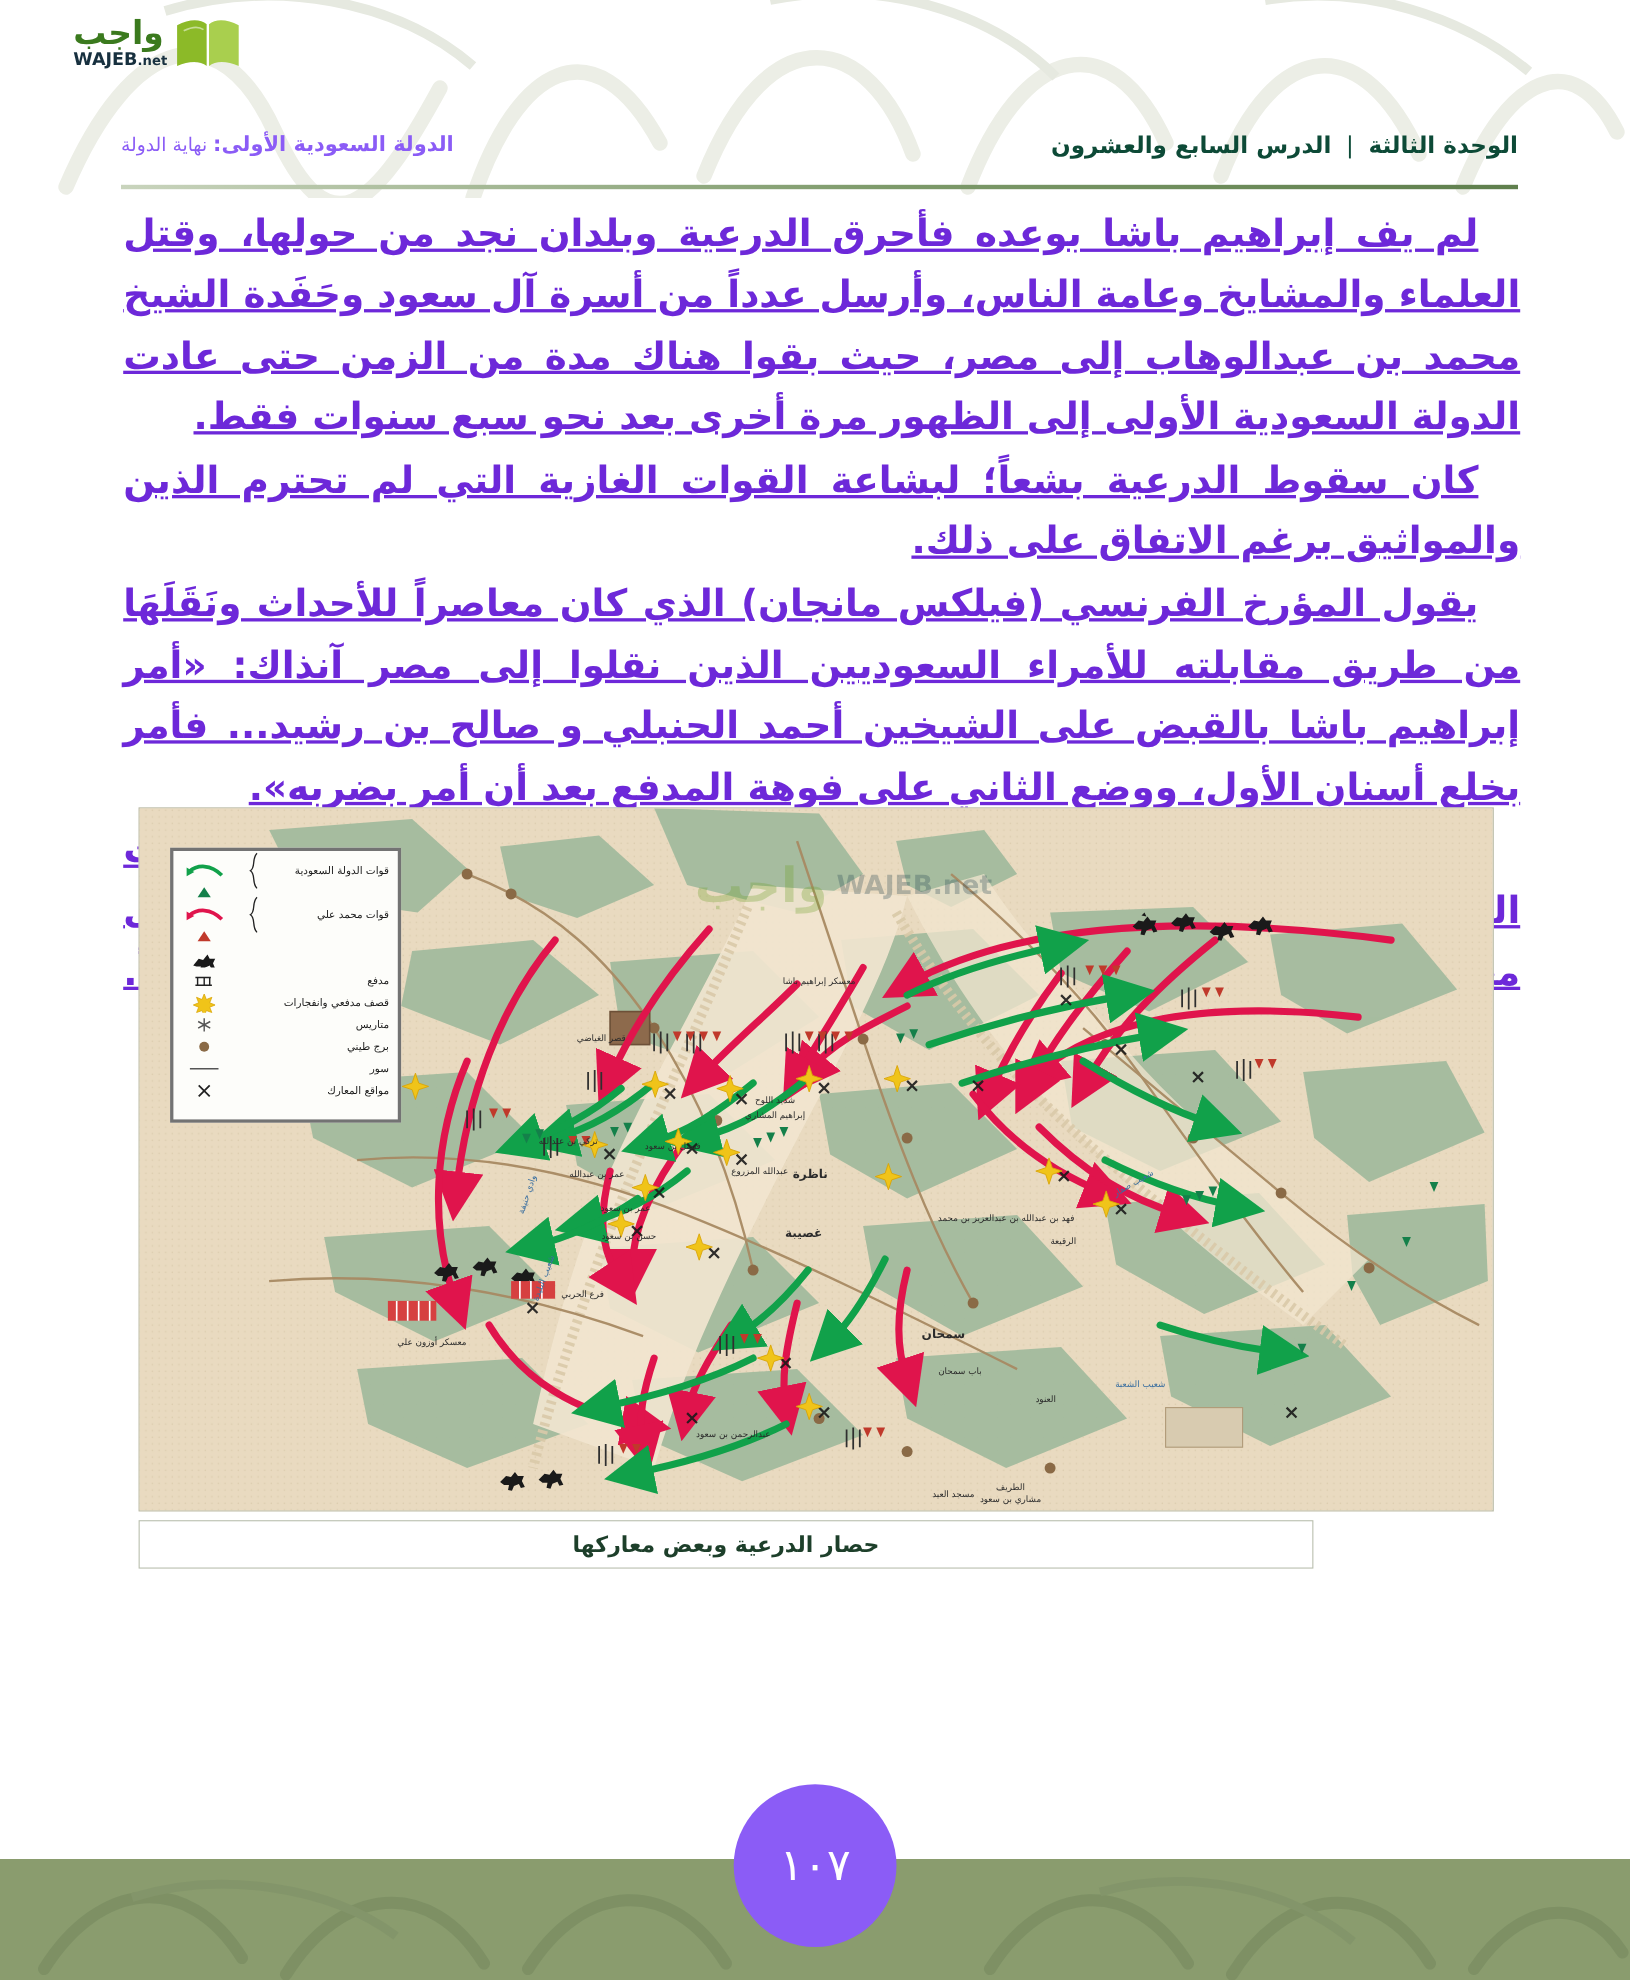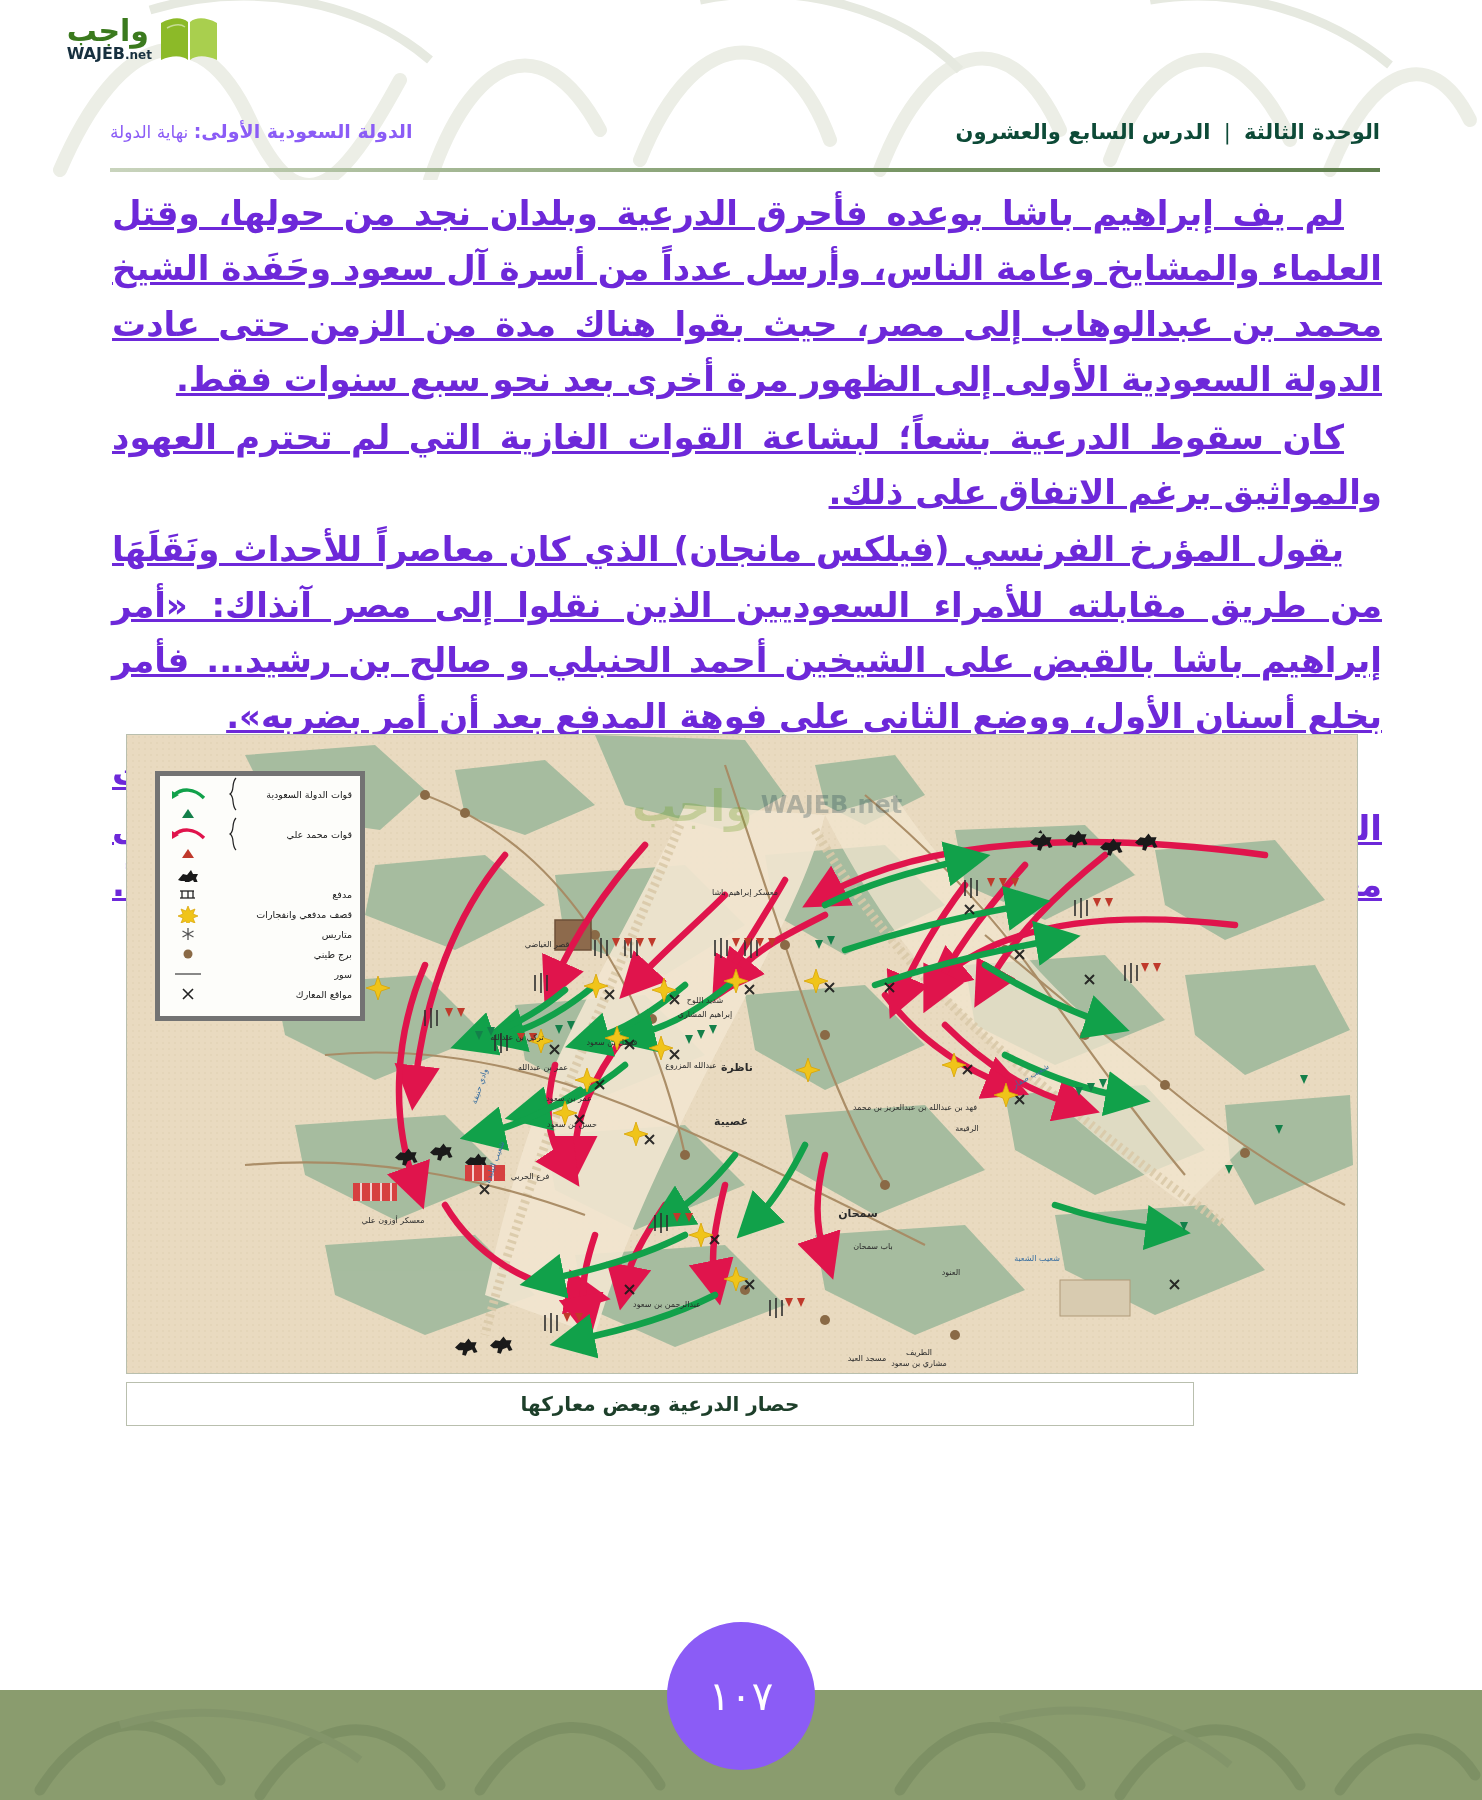--- a/index.html
+++ b/index.html
@@ -80,21 +80,21 @@
     position: absolute; left: 505px; top: 10px; width: 330px; height: 120px;
     z-index: 5; opacity: .30; pointer-events: none;
     display: flex; align-items: center; gap: 8px; flex-direction: row-reverse;
   }
   .map-watermark .wm-ar { font-size: 44px; font-weight: bold; color: #6fa02b; }
   .map-watermark .wm-en { font-size: 24px; font-weight: bold; color: #2b4a56; }
 
   
   .legend-box {
     position: absolute; left: 28px; top: 36px; width: 210px; height: 250px;
-    background: #fdfdfa; border: 5px solid #737373; z-index: 20;
+    background: #fdfdfa; border: 3px solid #737373; z-index: 20;
     padding: 8px 8px 6px 8px; direction: rtl;
   }
   .legend-row { display: flex; align-items: center; height: 20px; gap: 5px; }
   .legend-label { font-size: 9.5px; color: #1a1a1a; white-space: nowrap; flex: 1; text-align: right; }
   .legend-sym { width: 40px; height: 18px; display: flex; align-items: center; justify-content: center; }
 
   .cap-bar {
     position: absolute; left: 126px; top: 1382px; width: 1068px; height: 44px;
     border: 1px solid #b9bfae; background: #ffffff;
     display: flex; align-items: center; justify-content: center;
@@ -163,21 +163,21 @@
     <span>الدرس السابع والعشرون</span>
   </div>
   <div class="hdr-left">
     <span class="strong">الدولة السعودية الأولى:</span><span class="thin"> نهاية الدولة</span>
   </div>
 </div>
 <div class="header-rule"></div>
 
 <div class="article">
   <p class="indent last-line-right">لم يف إبراهيم باشا بوعده فأحرق الدرعية وبلدان نجد من حولها، وقتل العلماء والمشايخ وعامة الناس، وأرسل عدداً من أسرة آل سعود وحَفَدة الشيخ محمد بن عبدالوهاب إلى مصر، حيث بقوا هناك مدة من الزمن حتى عادت الدولة السعودية الأولى إلى الظهور مرة أخرى بعد نحو سبع سنوات فقط.</p>
-  <p class="indent last-line-right">كان سقوط الدرعية بشعاً؛ لبشاعة القوات الغازية التي لم تحترم العهود والمواثيق برغم الاتفاق على ذلك.</p>
+  <p class="indent last-line-right">كان سقوط الدرعية بشعاً؛ لبشاعة القوات الغازية التي لم تحترم الذين والمواثيق برغم الاتفاق على ذلك.</p>
   <p class="indent last-line-right">يقول المؤرخ الفرنسي (فيلكس مانجان) الذي كان معاصراً للأحداث ونَقَلَهَا من طريق مقابلته للأمراء السعوديين الذين نقلوا إلى مصر آنذاك: «أمر إبراهيم باشا بالقبض على الشيخين أحمد الحنبلي و صالح بن رشيد... فأمر بخلع أسنان الأول، ووضع الثاني على فوهة المدفع بعد أن أمر بضربه».</p>
   <p class="indent">وعاشت الجزيرة العربية بعد سقوط الدرعية رعباً وتخريباً من القوات العثمانية الغازية التي وجدت الفرصة للقضاء على الدولة السعودية الأولى معتقدة أن ذلك سينهيها حقاً.</p>
 </div>
 
 <div class="figure-frame">
 
   <div class="map-canvas">
     <svg width="1232" height="640" viewBox="0 0 1232 640" xmlns="http://www.w3.org/2000/svg">
       <defs>
         <marker id="arrowRed" markerWidth="7" markerHeight="7" refX="3" refY="3.5" orient="auto">

